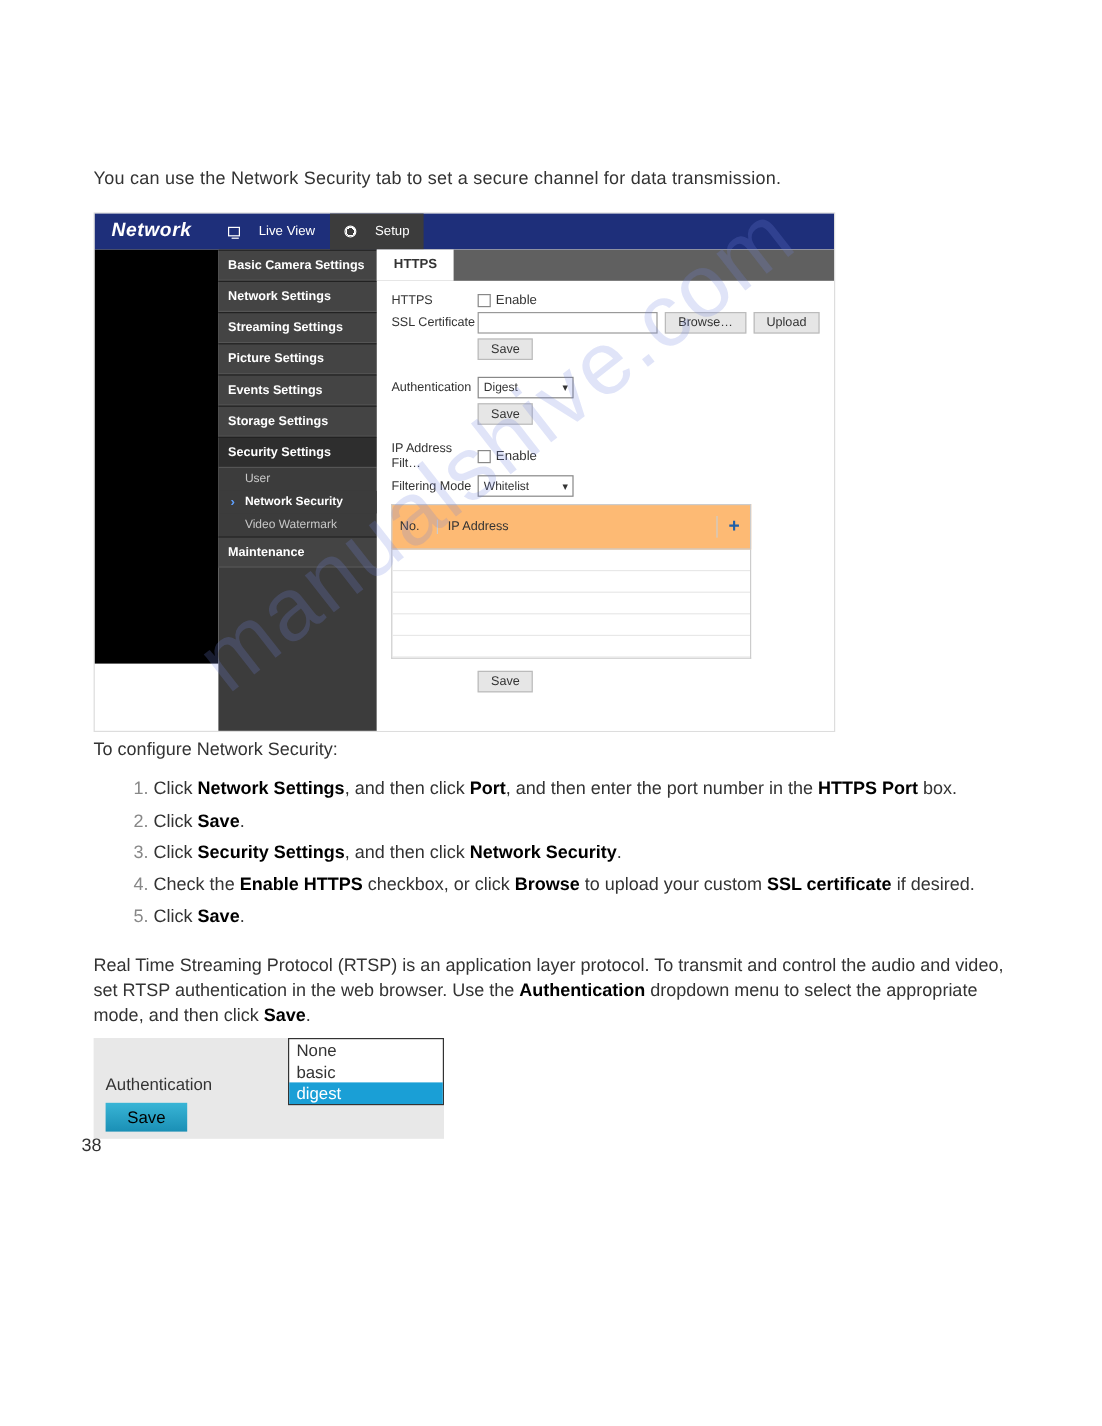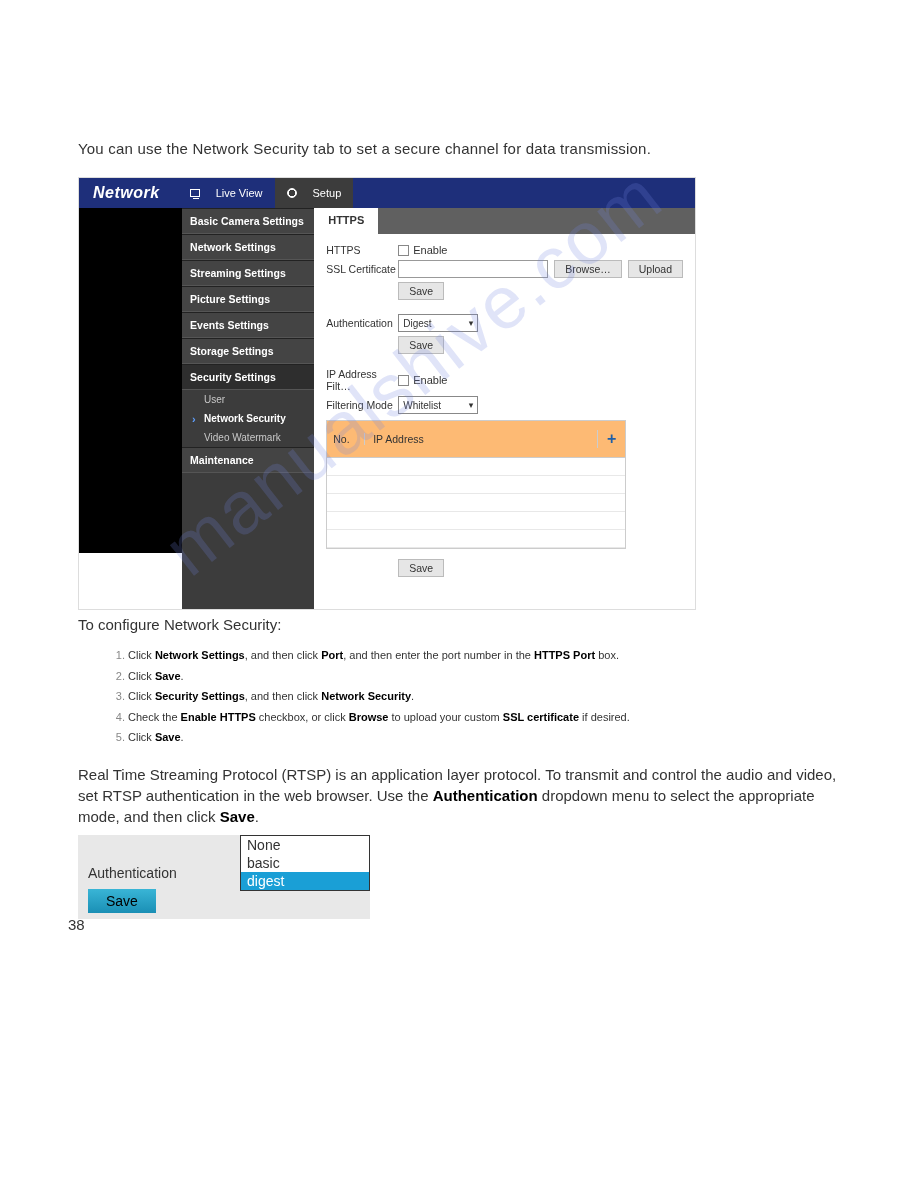--- a/index.html
+++ b/index.html
@@ -36,21 +36,21 @@
   .select-box { height: 18px; border: 1px solid #888; width: 80px; font-size: 10px; padding: 1px 4px; position: relative; display: inline-flex; align-items: center; justify-content: space-between; }
   .select-box::after { content: '▾'; font-size: 9px; }
   .ip-table { margin-top: 6px; width: 300px; }
   .ip-head { background: #fdba74; display: flex; height: 38px; align-items: center; border: 1px solid #ccc; font-size: 10.5px; }
   .ip-head-no { width: 38px; padding-left: 6px; border-right: 1px solid #ccc; }
   .ip-head-addr { flex: 1; padding-left: 8px; }
   .ip-head-plus { width: 28px; text-align: center; color: #1e5fa8; font-size: 16px; font-weight: bold; border-left: 1px solid #ccc; }
   .ip-body { border: 1px solid #ccc; border-top: none; }
   .ip-row { height: 18px; border-bottom: 1px solid #e8e8e8; }
   .subhead { font-size: 15px; margin: 6px 0 14px 0; }
-  ol.steps { margin-left: 50px; font-size: 11px; line-height: 1.5; }
+  ol.steps { margin-left: 50px; font-size: 15px; line-height: 1.5; }
   ol.steps li { margin-bottom: 4px; color: #888; }
   ol.steps li .step-text { color: #333; }
   ol.steps b { color: #000; font-weight: 600; }
   .para { font-size: 15px; line-height: 1.4; margin-top: 18px; }
   .para b { font-weight: 600; color: #000; }
   .auth-widget { margin-top: 8px; width: 292px; background: #e8e8e8; display: flex; position: relative; }
   .auth-left { padding: 8px 10px 6px 10px; flex: 1; }
   .auth-label { font-size: 14px; margin-bottom: 8px; padding-top: 22px; }
   .auth-save-btn { background: linear-gradient(#39b5d6, #1a8fb5); color: #000; font-size: 14px; padding: 4px 18px; display: inline-block; cursor: pointer; }
   .dropdown-open { position: absolute; right: 0; top: 0; width: 130px; border: 1px solid #333; background: #fff; font-size: 14px; }

